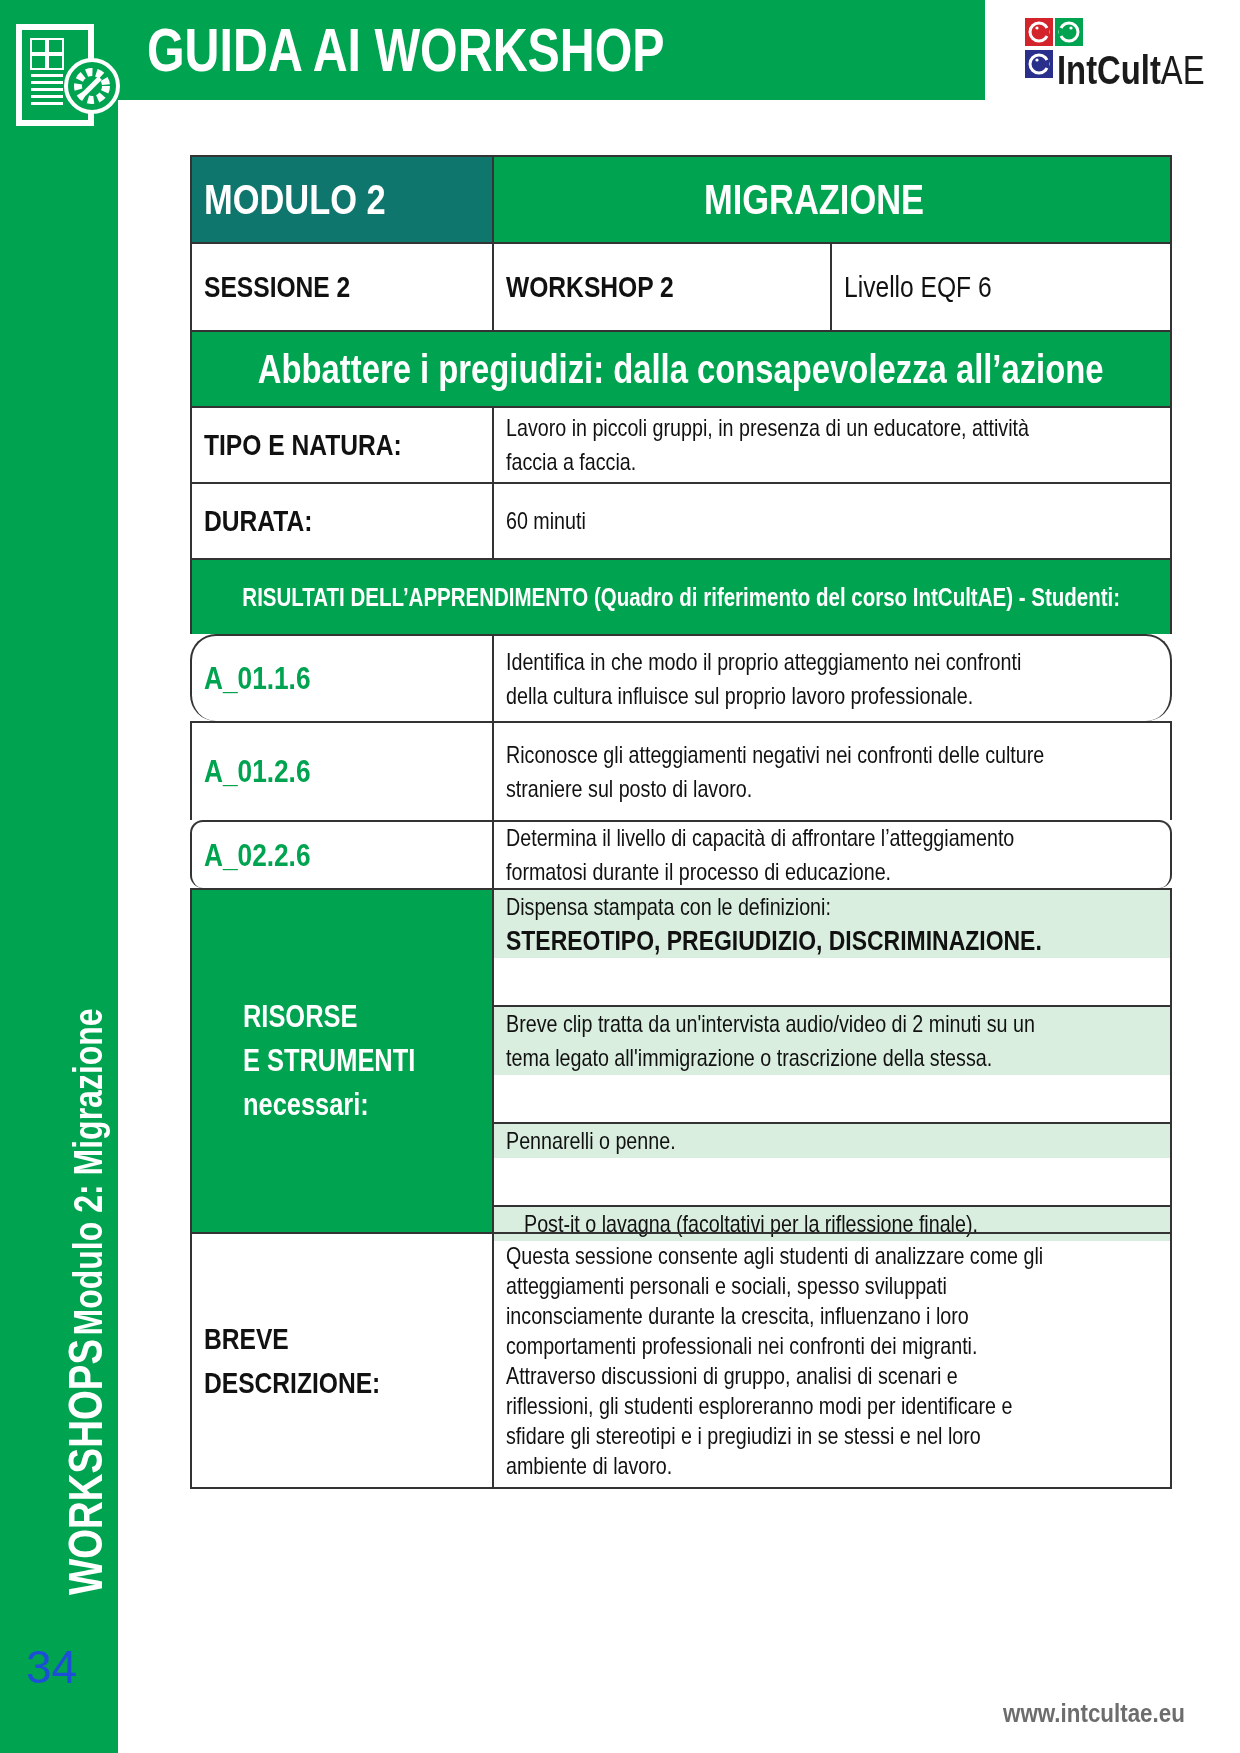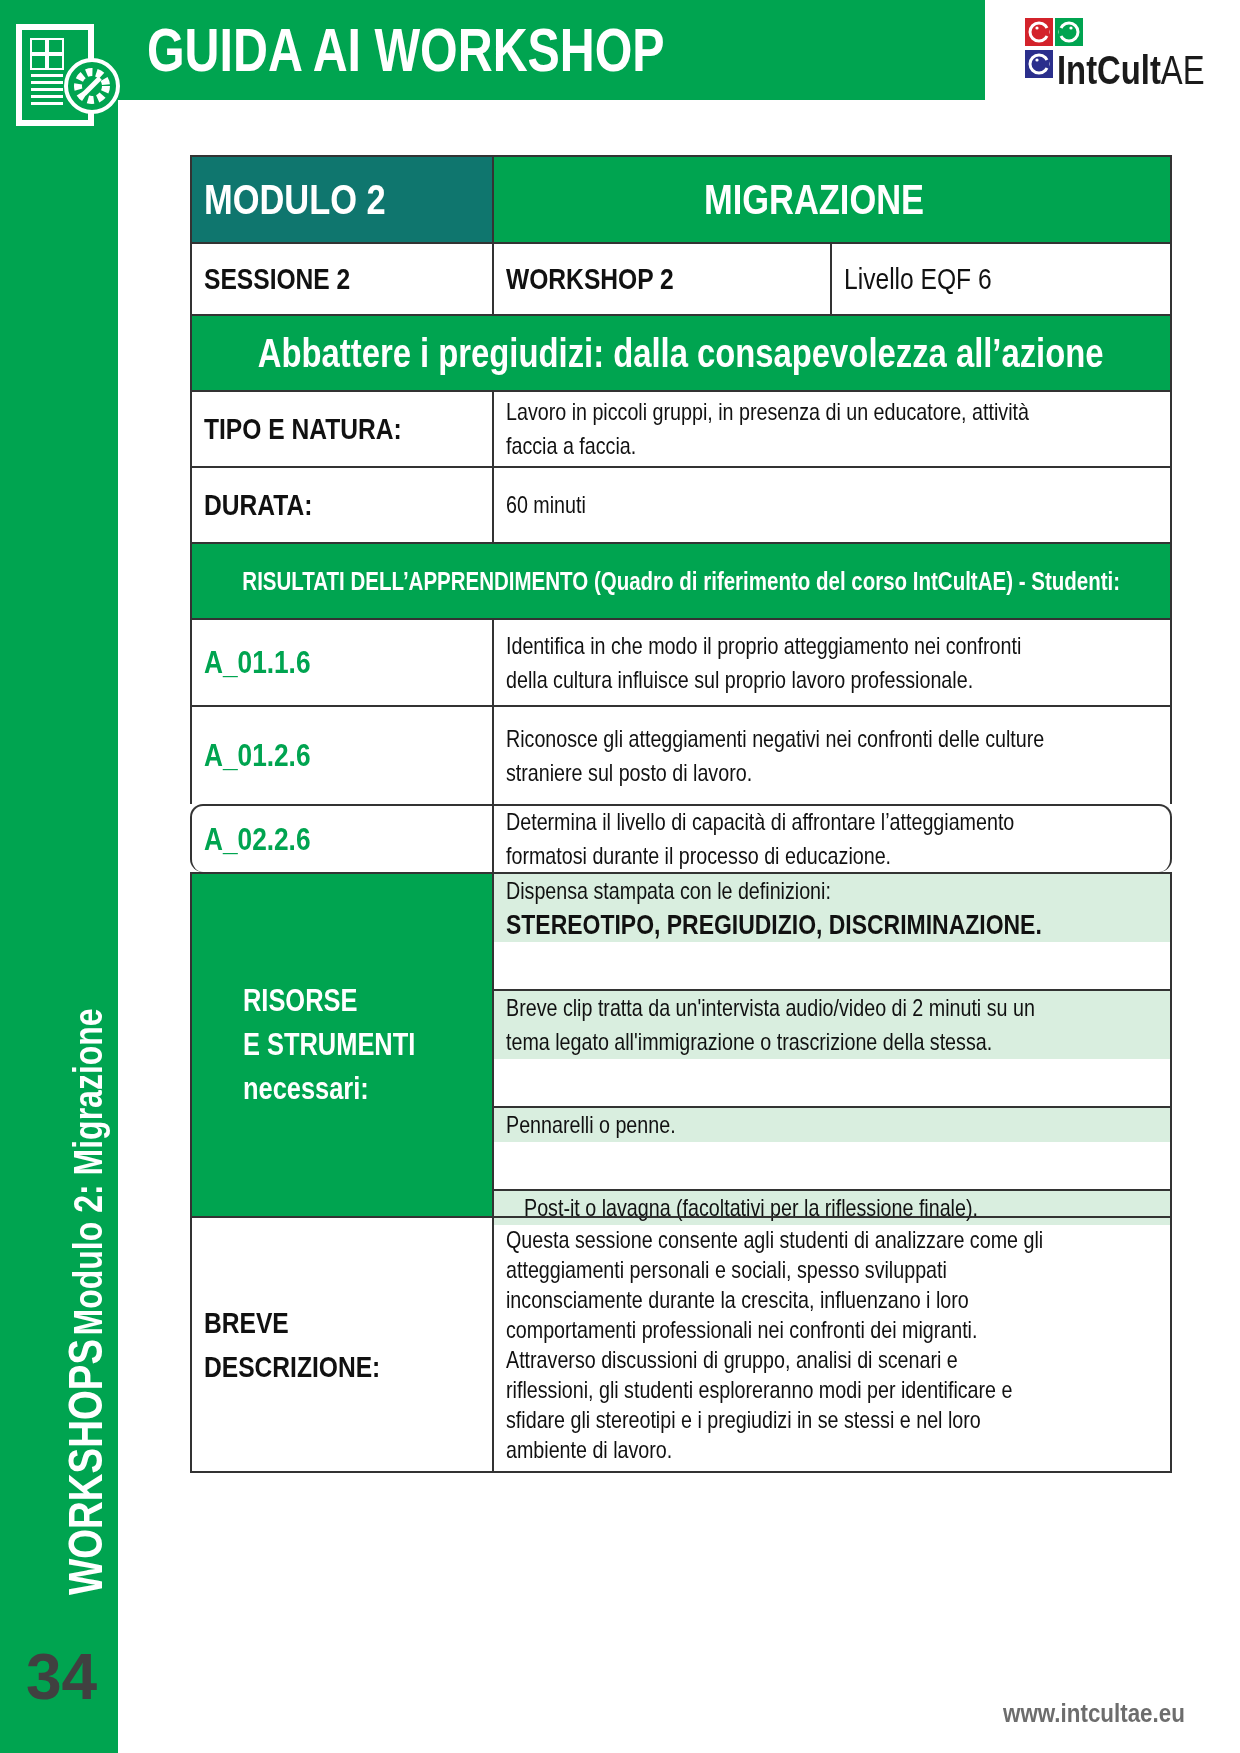--- a/index.html
+++ b/index.html
@@ -25,21 +25,21 @@
   .logo-text b { font-weight: bold; }
 
   
   .side-label {
     position: absolute; left: 58px; top: 1595px; transform-origin: left top;
     transform: rotate(-90deg); white-space: nowrap; color: #fff; font-weight: bold;
   }
   .side-label .inner { display: inline-block; transform: scaleX(0.8); transform-origin: left center; }
   .side-label .big { font-size: 48px; }
   .side-label .small { font-size: 40px; }
-  .page-number { position: absolute; left: 26px; top: 1640px; font-size: 64px; font-weight: bold; color: #404040; }
+  .page-number { position: absolute; left: 26px; top: 1640px; font-size: 46px; font-weight: normal; color: #1d4ed8; }
 
   .footer-url { position: absolute; left: 1003px; top: 1698px; font-size: 26px; font-weight: bold; color: #6d6d6d;
     transform: scaleX(0.86); transform-origin: left top; white-space: nowrap; }
 
   
   .tbl { position: absolute; left: 190px; top: 155px; width: 982px; }
   .row { position: relative; display: flex; border-left: 2px solid #333; border-right: 2px solid #333; border-top: 2px solid #333; }
   .row:last-child { border-bottom: 2px solid #333; }
   .cell { position: relative; display: flex; align-items: center; padding-left: 12px; overflow: hidden; }
   .cell + .cell { border-left: 2px solid #333; }
@@ -132,21 +132,21 @@
 
   <div class="row" style="height:87px;">
     <div class="cell c1 black h-module">
         <span class="txt">MODULO 2</span>
       </div>
     <div class="cell c2 green h-module">
         <span class="txt">MIGRAZIONE</span>
       </div>
   </div>
 
-  <div class="row" style="height:72px;">
+  <div class="row" style="height:88px;">
     <div class="cell c1 h-label">
         <span class="txt">SESSIONE 2</span>
       </div>
     <div class="cell h-label" style="width:338px;flex:none;">
         <span class="txt">WORKSHOP 2</span>
       </div>
     <div class="cell c2 h-val">
         <span class="txt">Livello EQF 6</span>
       </div>
   </div>
@@ -174,21 +174,21 @@
         <span class="txt">60 minuti</span>
       </div>
   </div>
 
   <div class="row" style="height:76px;">
     <div class="cell c2 green outcomes-head">
         <span class="txt" style="transform-origin:center center;">RISULTATI DELL’APPRENDIMENTO (Quadro di riferimento del corso IntCultAE) - Studenti:</span>
       </div>
   </div>
 
-  <div class="row" style="height:87px;">
+  <div class="row" style="height:87px;border-radius:26px;">
     <div class="cell c1 code">
         <span class="txt">A_01.1.6</span>
       </div>
     <div class="cell c2 body-txt">
         <span class="wrap">Identifica in che modo il proprio atteggiamento nei confronti della cultura influisce sul proprio lavoro professionale.</span>
       </div>
   </div>
   <div class="row" style="height:99px;">
     <div class="cell c1 code">
         <span class="txt">A_01.2.6</span>

